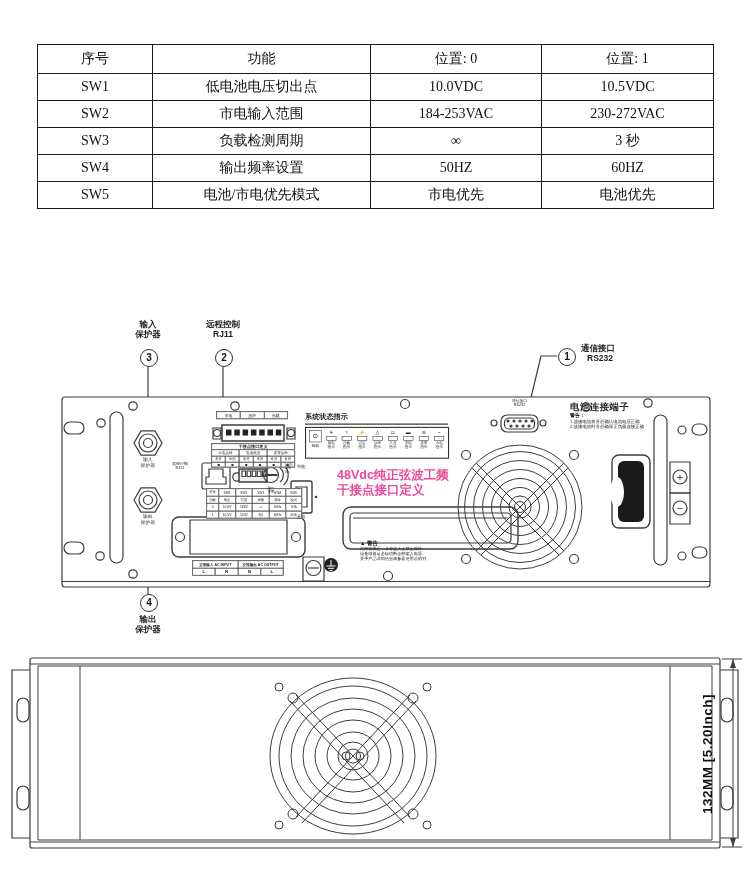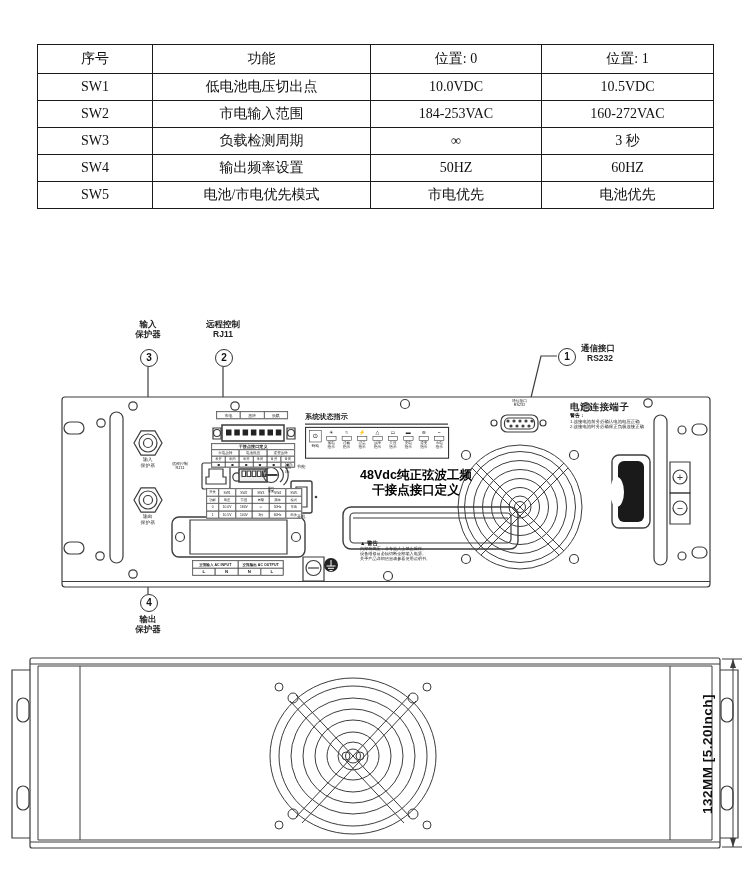--- a/index.html
+++ b/index.html
@@ -17,22 +17,22 @@
   .lbl{font-family:"Liberation Sans",sans-serif;color:#222;}
   .callout-label{font-size:8.5px;line-height:10px;font-weight:bold;text-align:center;width:54px;}
   .callout-circle{width:16px;height:16px;border:1.2px solid #333;border-radius:50%;
                   text-align:center;line-height:16px;font-size:10px;font-weight:bold;
                   font-family:"Liberation Sans",sans-serif;background:#fff;}
   .micro{transform-origin:0 0;font-family:"Liberation Sans",sans-serif;color:#222;}
   .sc55{transform:scale(.55);}
   .sc5{transform:scale(.5);}
   .sc6{transform:scale(.6);}
   .bklbl{width:56px;font-size:8px;line-height:9px;text-align:center;}
-  .brand{width:158px;text-align:center;font-family:"Liberation Sans",sans-serif;
-         font-size:12.5px;line-height:15px;font-weight:bold;color:#000000;}
+  .brand{width:158px;text-align:left;font-family:"Liberation Sans",sans-serif;
+         font-size:12.5px;line-height:15px;font-weight:bold;color:#ec4899;}
   
   .status{width:262px;}
   .status-title{font-size:13px;font-weight:bold;border-bottom:2px solid #222;padding-bottom:3px;width:260px;}
   .status-box{margin-top:4px;border:2px solid #333;height:58px;display:flex;padding:2px;box-sizing:border-box;}
   .st-btn{width:30px;text-align:center;}
   .st-btn .sq{width:20px;height:20px;border:1.6px solid #333;margin:2px auto 2px;font-size:12px;line-height:20px;}
   .st-btn .bl{font-size:6.5px;line-height:7px;}
   .ind{width:28.5px;text-align:center;}
   .ind .ic{font-size:9px;line-height:12px;height:12px;display:block;}
   .ind .led{width:16px;height:6px;border:1.2px solid #333;margin:1px auto 2px;}
@@ -79,21 +79,21 @@
       <tr>
         <td>SW1</td>
         <td>低电池电压切出点</td>
         <td>10.0VDC</td>
         <td>10.5VDC</td>
       </tr>
       <tr>
         <td>SW2</td>
         <td>市电输入范围</td>
         <td>184-253VAC</td>
-        <td>160-272VAC</td>
+        <td>230-272VAC</td>
       </tr>
       <tr>
         <td>SW3</td>
         <td>负载检测周期</td>
         <td>∞</td>
         <td>3 秒</td>
       </tr>
       <tr>
         <td>SW4</td>
         <td>输出频率设置</td>

